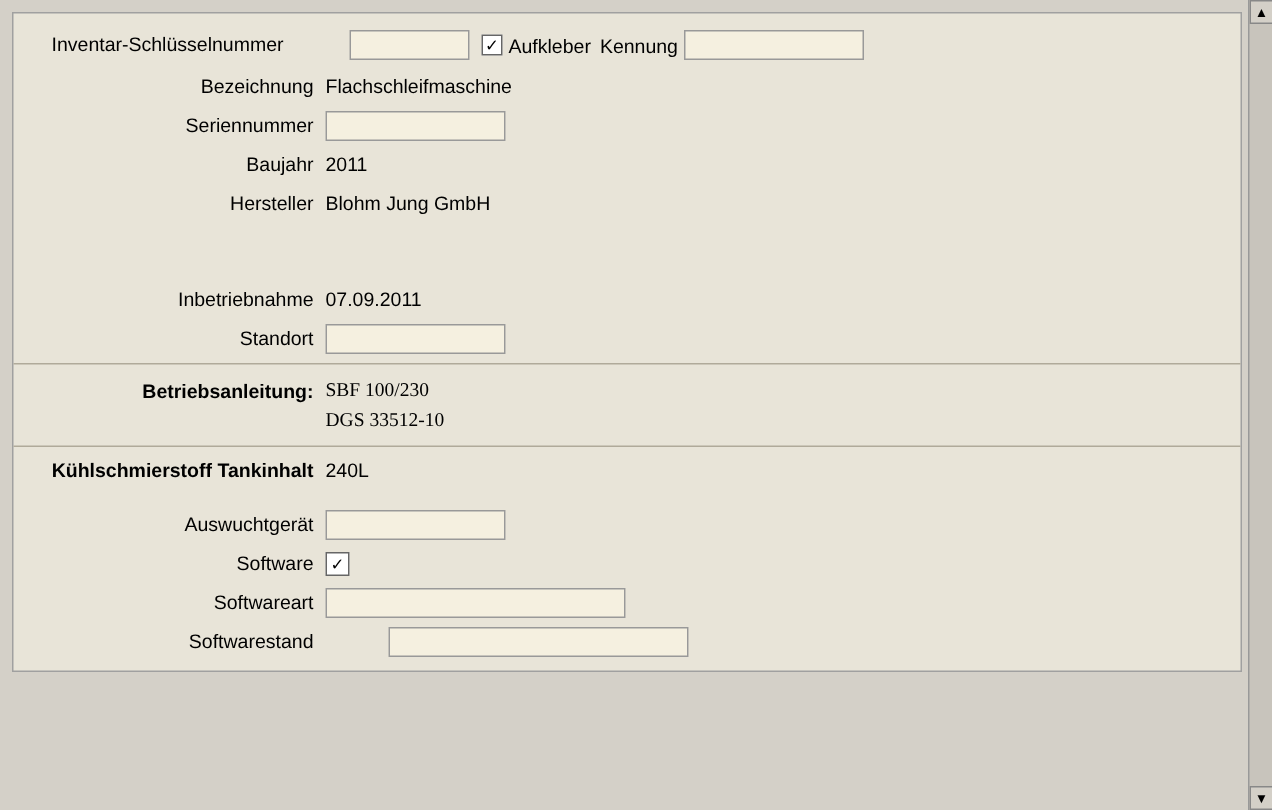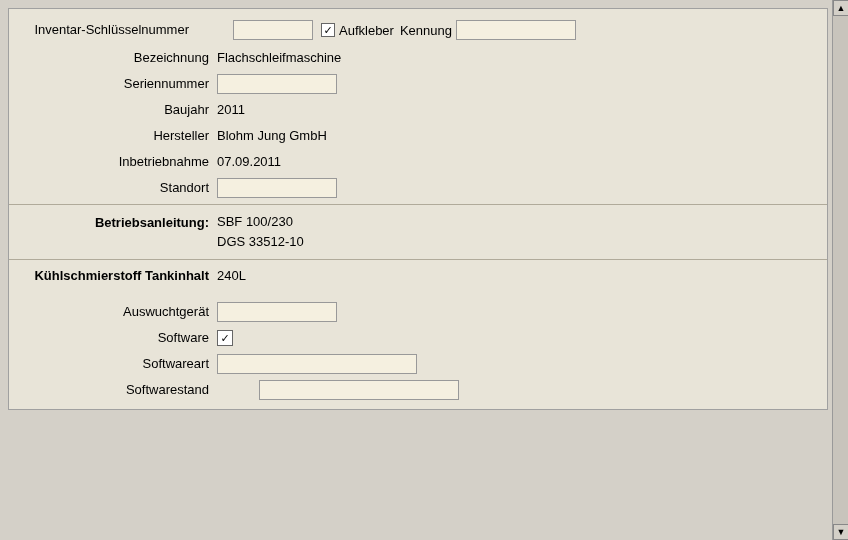--- a/index.html
+++ b/index.html
@@ -145,20 +145,21 @@
     }
 
     .multi-value {
       display: flex;
       flex-direction: column;
       padding: 2px 0;
     }
 
     .multi-value-line {
       line-height: 20px;
+      font-family: Liberation Serif, serif;
     }
 
     .scrollbar-right {
       position: absolute;
       right: 0;
       top: 0;
       width: 16px;
       height: 100%;
       background-color: #c8c4bc;
       border-left: 1px solid #999;
@@ -227,21 +228,21 @@
       </div>
     </div>
 
     <div class="form-row" style="padding: 2px 8px;">
       <div class="label-cell">Hersteller</div>
       <div class="value-cell">
         <span class="value-text">Blohm Jung GmbH</span>
       </div>
     </div>
 
-    <div class="form-row" style="padding: 2px 8px;">
+    <div class="form-row" style="padding: 2px 8px; margin-top: 38px;">
       <div class="label-cell">Inbetriebnahme</div>
       <div class="value-cell">
         <span class="value-text">07.09.2011</span>
       </div>
     </div>
 
     <div class="form-row" style="padding: 2px 8px;">
       <div class="label-cell">Standort</div>
       <div class="value-cell">
         <div class="input-field input-medium"></div>

